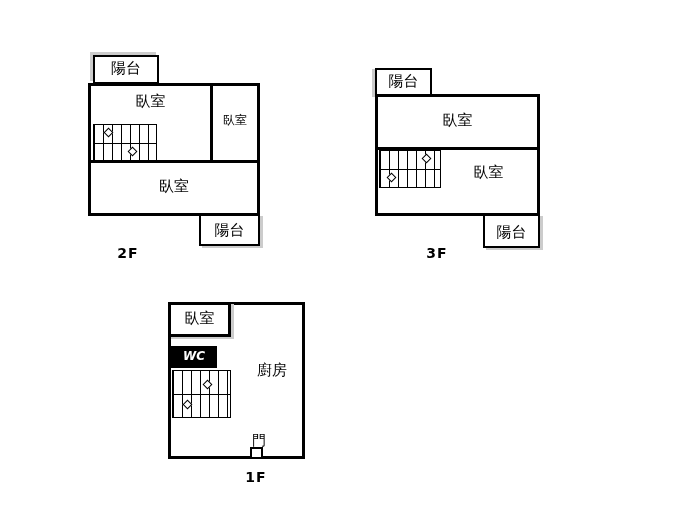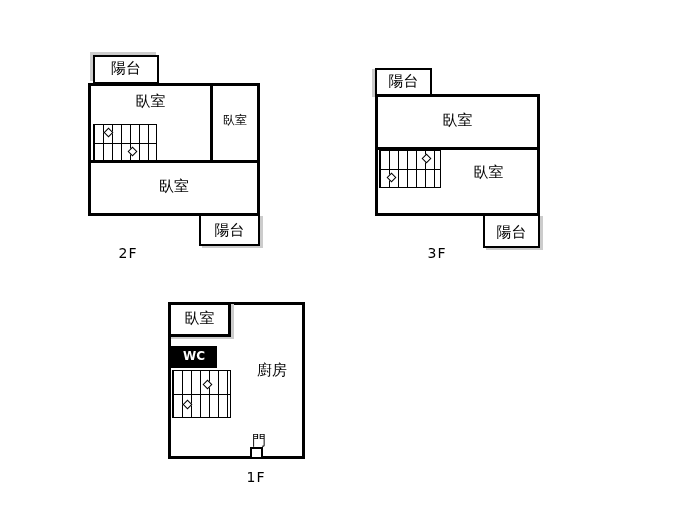--- a/index.html
+++ b/index.html
@@ -22,21 +22,21 @@
   .lbl {
     position: absolute;
     text-align: center;
     font-size: 15px;
     line-height: 1.1;
     white-space: nowrap;
   }
   .lbl-sm { font-size: 12px; }
   .floor-lbl {
     position: absolute;
-    font-weight: normal;
+    font-weight: bold;
     font-size: 14px;
     text-align: center;
     letter-spacing: 1px;
   }
   .shadow-tl { box-shadow: -3px -3px 0 #cccccc; }
   .shadow-l  { box-shadow: -3px 1px 0 #cccccc; }
   .shadow-r  { box-shadow: 3px 2px 0 #cccccc; }
   .stairs {
     position: absolute;
     border: 1px solid #000;
@@ -57,20 +57,21 @@
     transform: rotate(45deg);
   }
   .wc-bar {
     position: absolute;
     background: #000000;
     color: #ffffff;
     font-weight: bold;
     font-size: 12px;
     text-align: center;
     line-height: 21px;
+    font-style: italic;
   }
   .door-rect {
     position: absolute;
     background: #fff;
     border: 2px solid #000;
   }
 </style>
 </head>
 <body>
 

